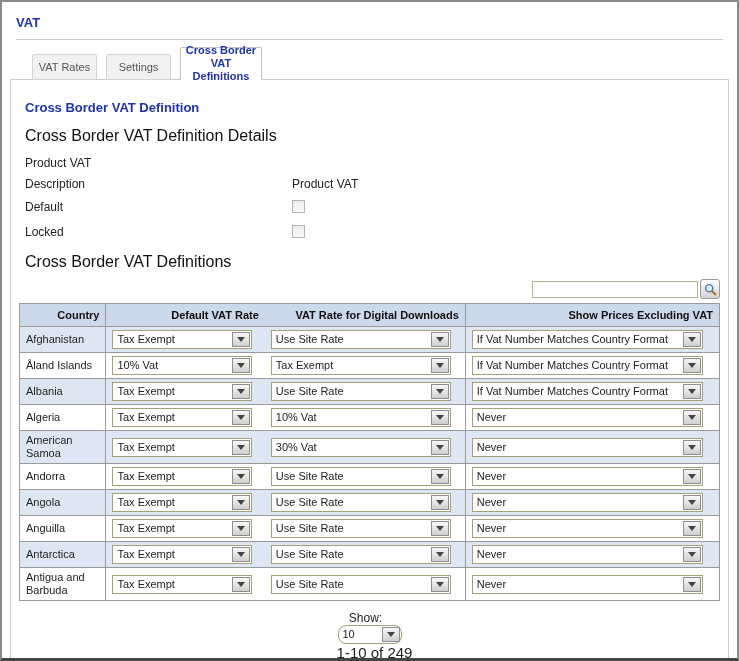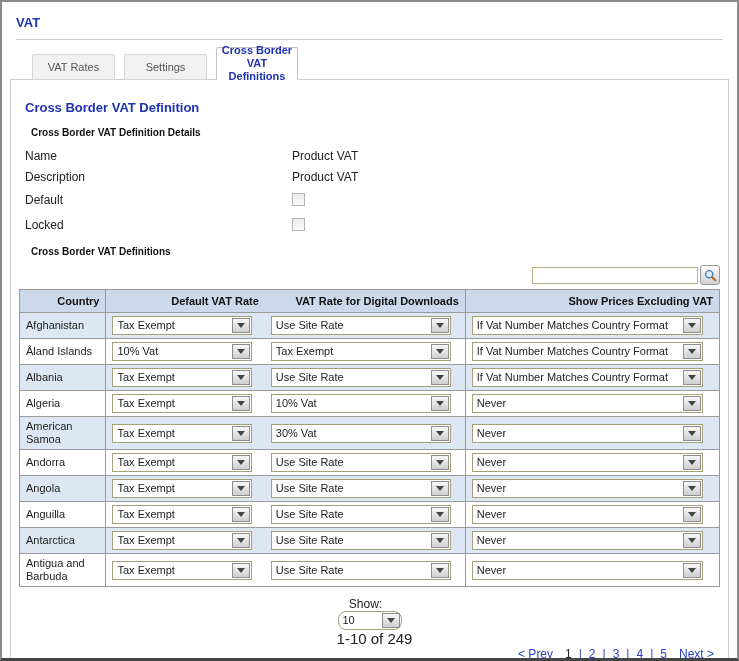--- a/index.html
+++ b/index.html
@@ -17,32 +17,32 @@
     width:739px;height:661px;background:#fff;overflow:hidden;
     border:2px solid #8a8a8a;border-bottom:3px solid #454545;position:relative;
   }
   .page-title{color:var(--blue);font-weight:bold;font-size:13px;margin:13px 14px 0 14px;}
   .title-rule{border:0;border-top:1px solid #ccc;margin:9px 14px 7px 14px;}
 
   
   .tab-strip{display:flex;align-items:flex-end;gap:9px;margin:0 0 -1px 30px;position:relative;z-index:2;}
   .tab{
     background:#f1f1f1;border:1px solid #d4d4d4;border-radius:2px 2px 0 0;
-    color:#555;font-size:11px;width:83px;height:26px;
+    color:#555;font-size:11px;width:65px;height:26px;
     display:flex;align-items:center;justify-content:center;text-align:center;cursor:pointer;
   }
   .tab.active{
     background:#fff;border:1px solid #c2c2c2;border-bottom:1px solid #fff;
     color:var(--blue);font-weight:bold;width:82px;height:33px;padding:2px;line-height:13px;
   }
 
   
   .panel{border:1px solid var(--panel-border);margin:0 8px;padding:6px 8px 8px 8px;background:#fff;}
   .panel-heading{color:var(--blue);font-weight:bold;font-size:13px;margin:14px 6px 12px 6px;}
-  .section-heading{color:#111;font-weight:bold;font-size:10px;margin:4px 6px 8px 12px;}
+  .section-heading{color:#111;font-weight:normal;font-size:16px;margin:4px 6px 8px 6px;}
 
   .field-row{display:flex;align-items:center;min-height:19px;padding:0 6px;margin-bottom:2px;font-size:12px;}
   .field-row.cb{min-height:23px;}
   .field-label{width:267px;flex:none;}
   .field-value{font-size:12px;}
   .checkbox{width:13px;height:13px;border:1px solid #b4b4b4;background:linear-gradient(#ededed,#fafafa);}
 
   
   .search-row{display:flex;justify-content:flex-end;align-items:center;margin:2px 0 4px 0;}
   .search-input{width:166px;height:17px;border:1px solid #b9b28a;font-size:11px;padding:1px 3px;outline:none;}
@@ -111,21 +111,20 @@
       </div>
     </div>
 
   <div class="panel">
 
     <div class="panel-heading">Cross Border VAT Definition</div>
 
     <div class="section-heading">Cross Border VAT Definition Details</div>
 
     <div class="field-row">
-      <span class="field-label">Name</span>
       <span class="field-value">Product VAT</span>
     </div>
     <div class="field-row">
       <span class="field-label">Description</span>
       <span class="field-value">Product VAT</span>
     </div>
     <div class="field-row cb">
       <span class="field-label">Default</span>
       <span class="checkbox"></span>
     </div>

